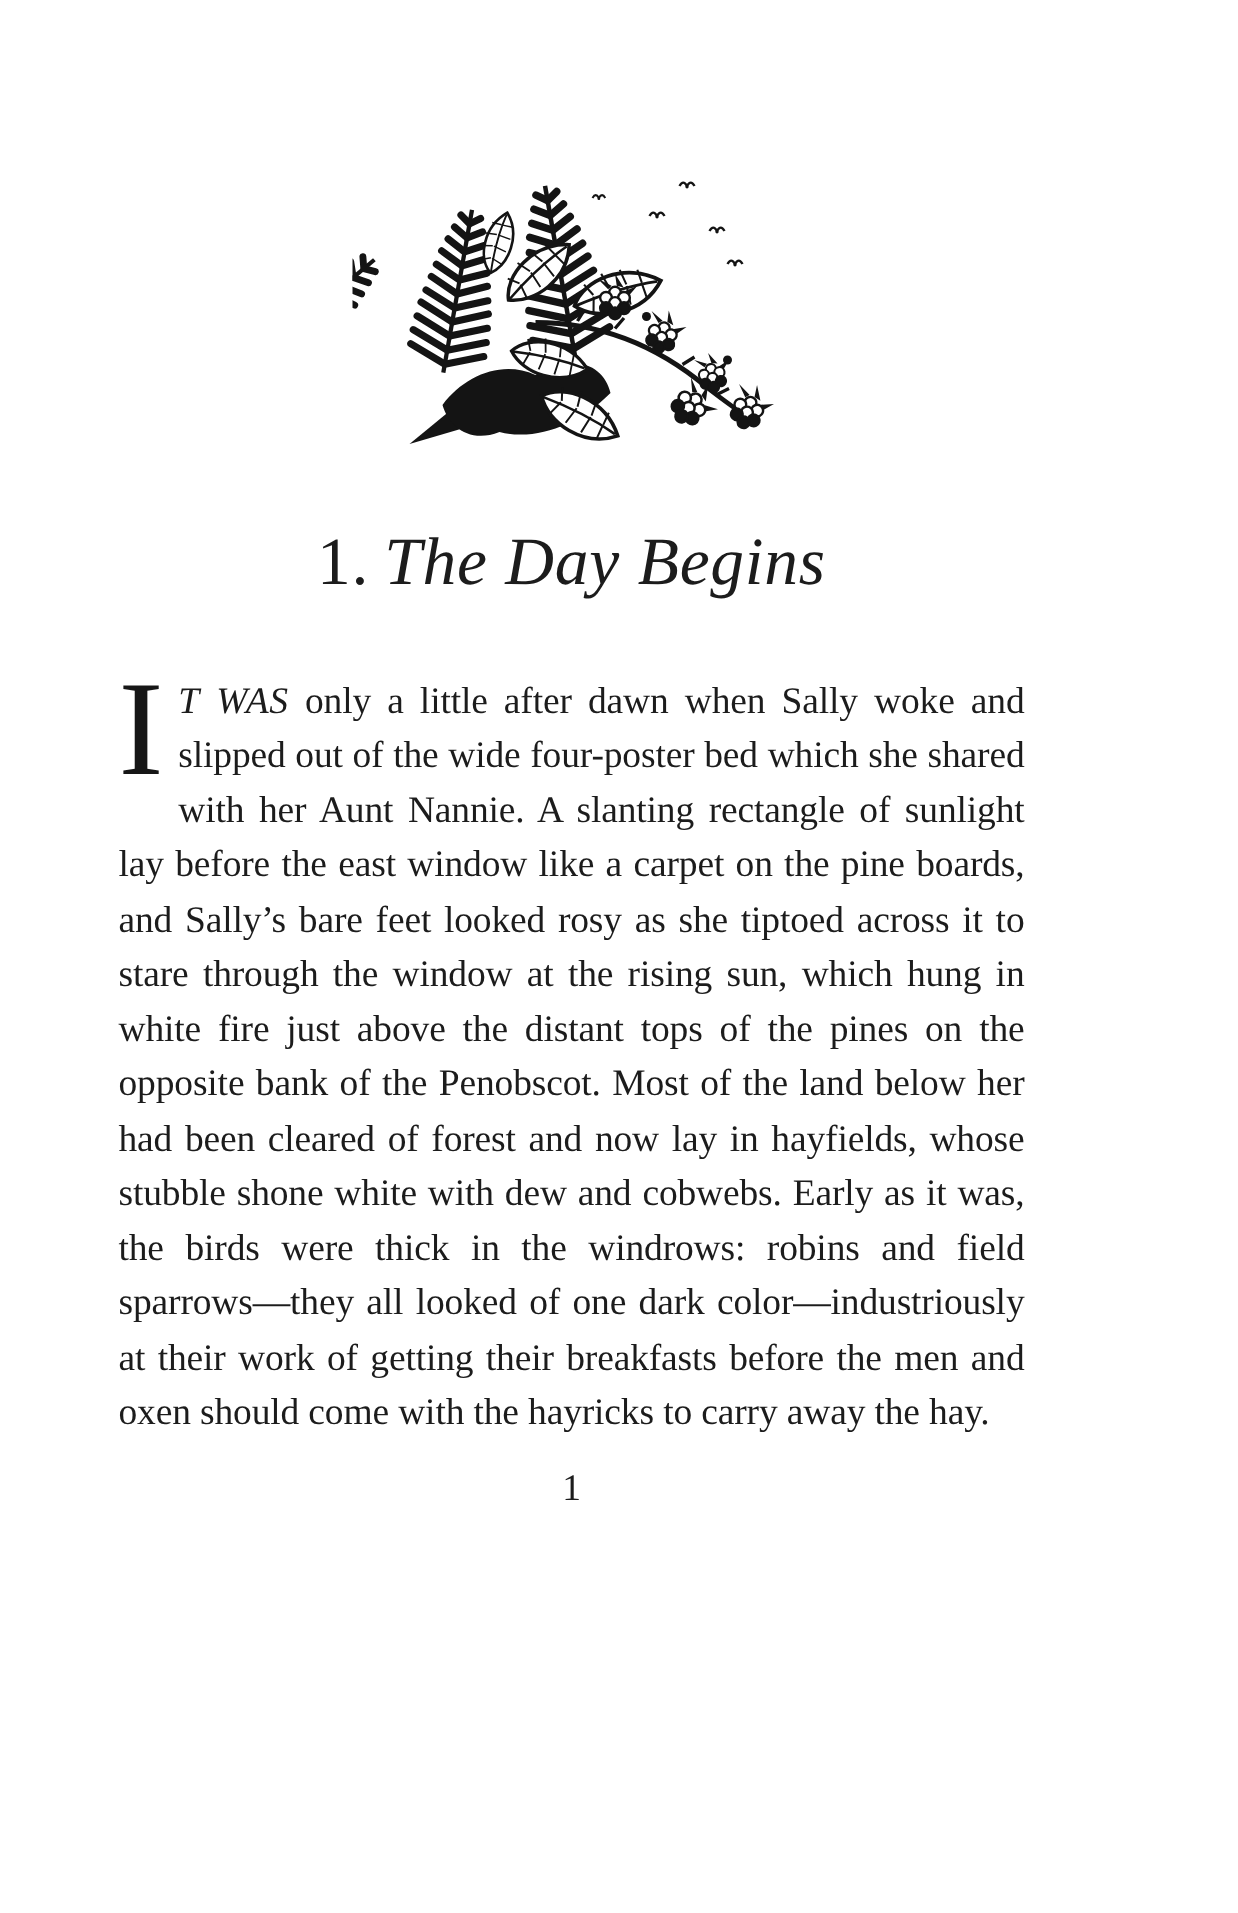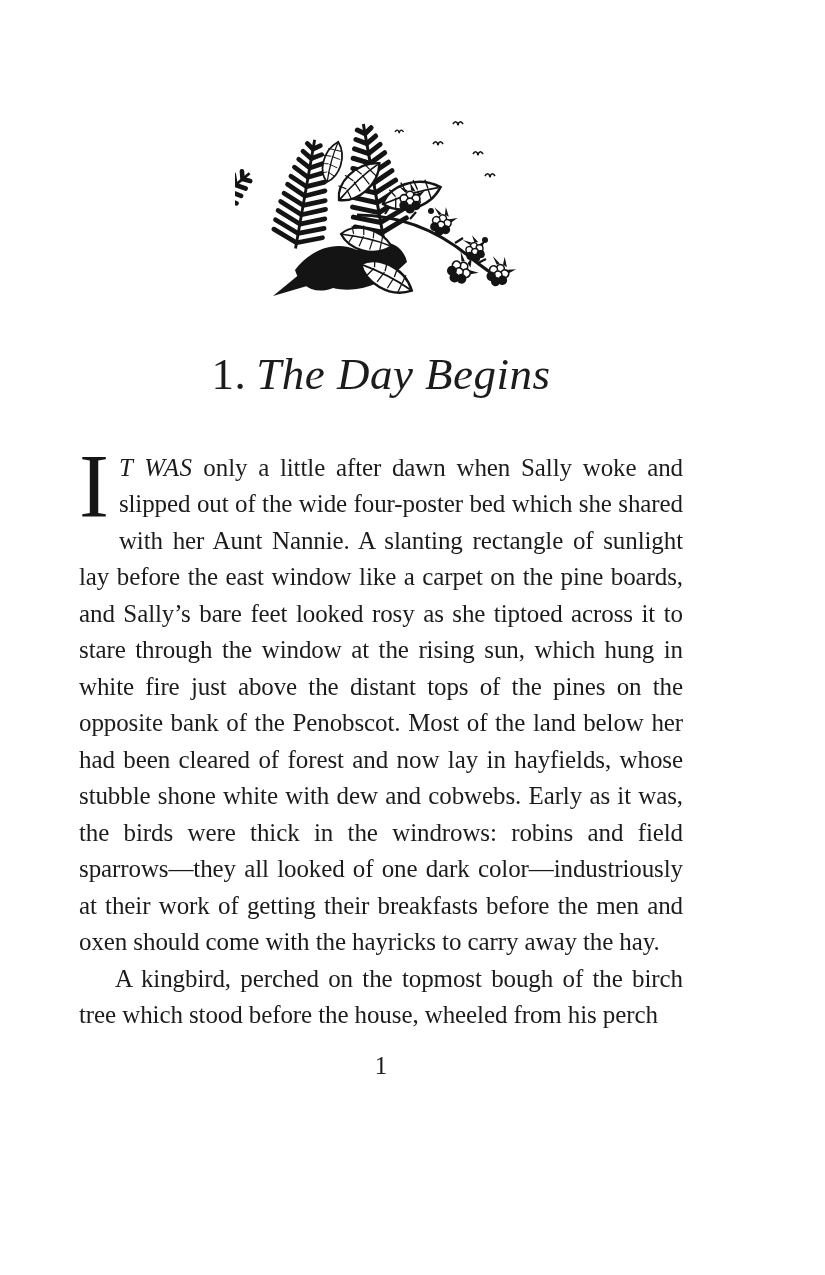--- a/index.html
+++ b/index.html
@@ -125,18 +125,17 @@
   </div>
 
   <h1 class="chapter-heading">
     <span class="chapter-num">1.</span><span class="chapter-title">The Day Begins</span>
   </h1>
 
   <div class="text-block">
     <p>
       <span class="drop-cap">I</span><span class="lead-in">T WAS</span><span> only a little after dawn when Sally woke and slipped out of the wide four-poster bed which she shared with her Aunt Nannie. A slanting rectangle of sunlight lay before the east window like a carpet on the pine boards, and Sally’s bare feet looked rosy as she tiptoed across it to stare through the window at the rising sun, which hung in white fire just above the distant tops of the pines on the opposite bank of the Penobscot. Most of the land below her had been cleared of forest and now lay in hayfields, whose stubble shone white with dew and cobwebs. Early as it was, the birds were thick in the windrows: robins and field sparrows—they all looked of one dark color—industriously at their work of getting their breakfasts before the men and oxen should come with the hayricks to carry away the hay.</span>
     </p>
-    <p class="para-2">A kingbird, perched on the topmost bough of the birch tree which stood before the house, wheeled from his perch</p>
   </div>
 
   <div class="folio">1</div>
 
 </div>
 
 </body></html>

